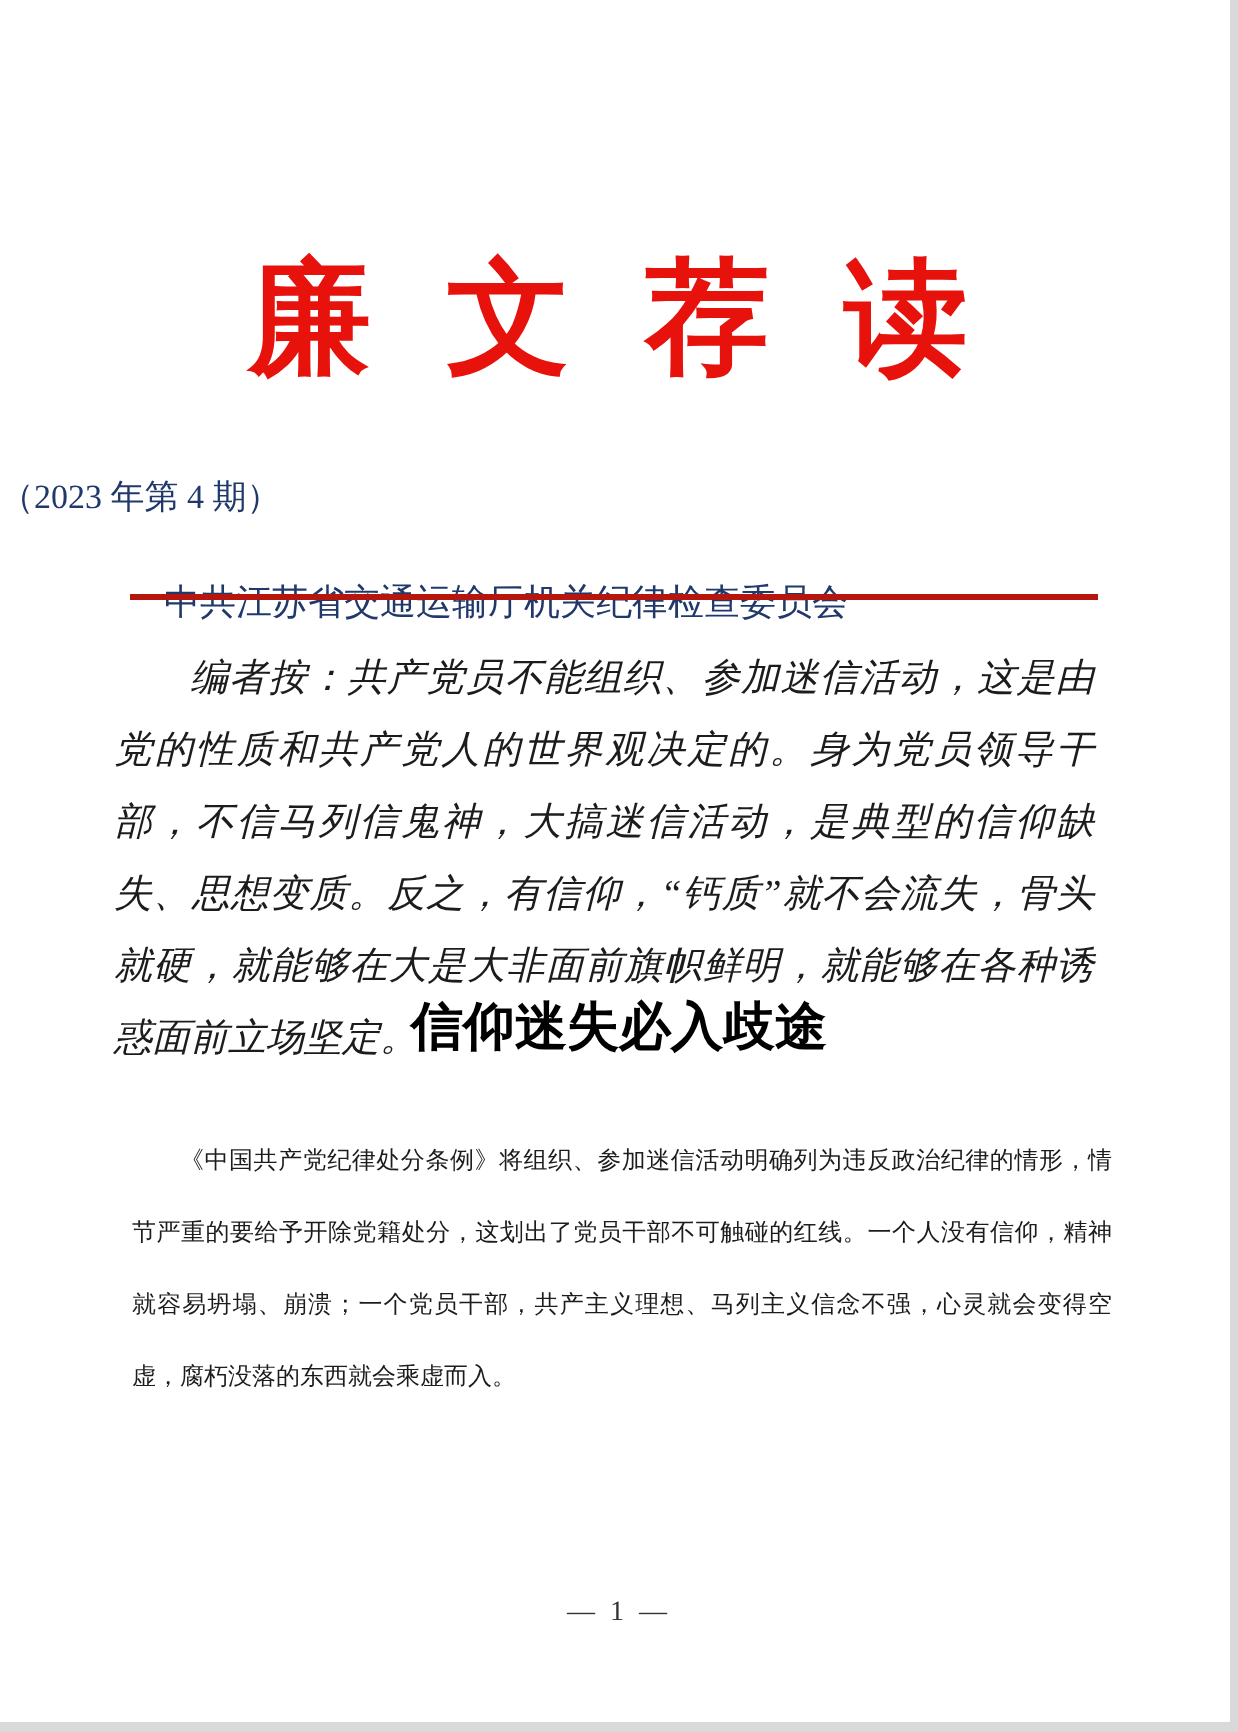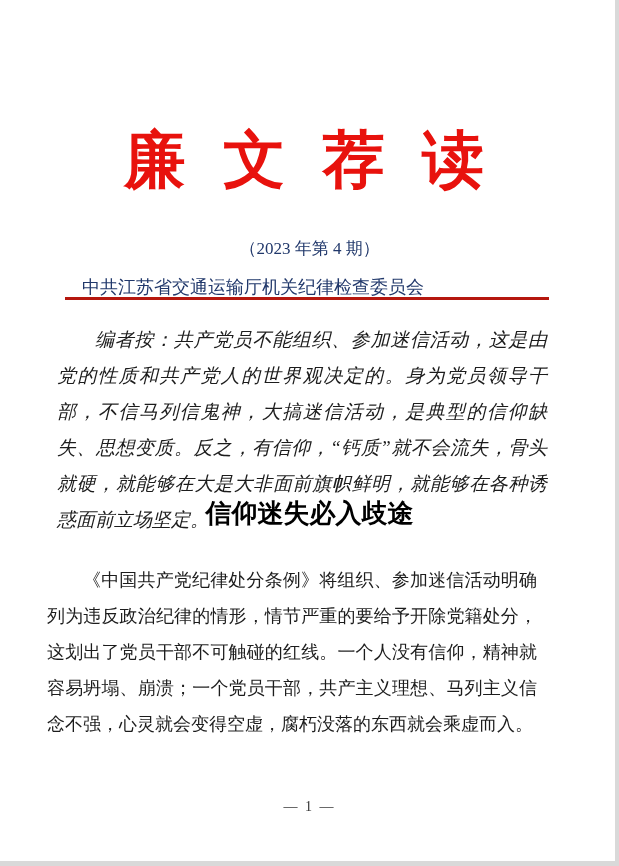--- a/index.html
+++ b/index.html
@@ -35,26 +35,26 @@
     position: absolute; top: 122px; left: 0;
     width: 100%; text-align: center;
     font-size: 62px; line-height: 76px;
     font-weight: 700;
     letter-spacing: 11px;
     color: var(--masthead-red);
     white-space: nowrap;
   }
   .issue-line {
     position: absolute; top: 237px; left: 0;
-    width: 100%; text-align: center;
+    width: 100%; text-align: left;
     font-size: 17px; line-height: 24px;
     color: var(--header-ink);
   }
   .pub-row {
-    position: absolute; top: 274px; left: 65px;
+    position: absolute; top: 288px; left: 65px;
     width: 484px;
     display: flex; justify-content: space-between; align-items: flex-end;
     padding: 0 16px 0 17px;
     font-size: 18px; line-height: 26px;
     color: var(--header-ink);
     white-space: nowrap;
   }
   .red-rule {
     position: absolute; top: 297px; left: 65px;
     width: 484px; height: 3px;
@@ -70,23 +70,23 @@
     text-indent: 2em;
   }
   .article-title {
     position: absolute; top: 497px; left: 0;
     width: 100%; text-align: center;
     font-size: 26px; line-height: 34px;
     font-weight: 700;
     color: #000000;
   }
   .body-paragraph {
-    position: absolute; top: 562px; left: 47px;
+    position: absolute; top: 562px; left: 66px;
     width: 490px;
-    font-size: 18px; line-height: 36px;
+    font-size: 12px; line-height: 36px;
     color: var(--text-ink);
     text-align: justify;
     text-indent: 2em;
   }
   .page-number {
     position: absolute; top: 797px; left: 0;
     width: 100%; text-align: center;
     font-size: 14px; line-height: 20px;
     letter-spacing: 2px;
     color: #333333;

